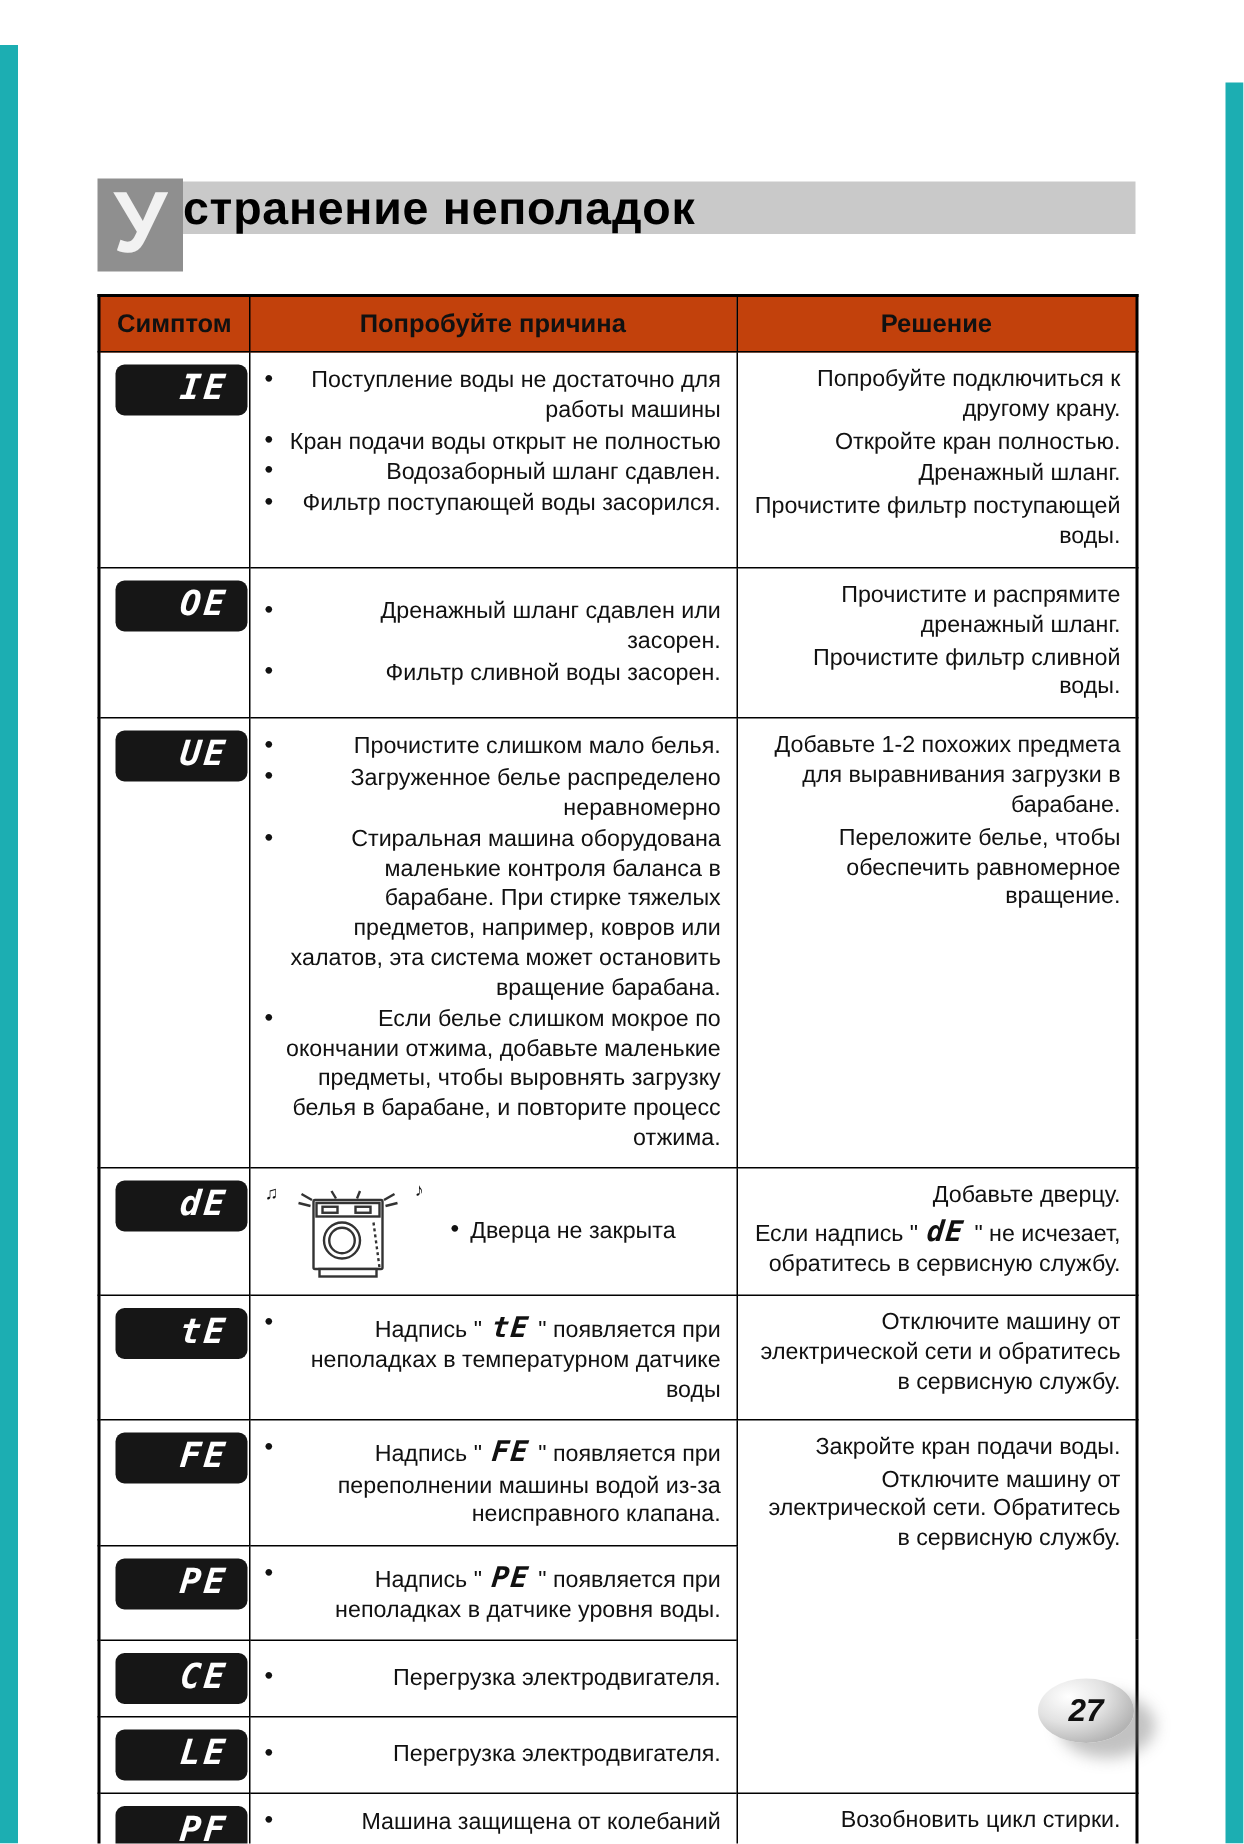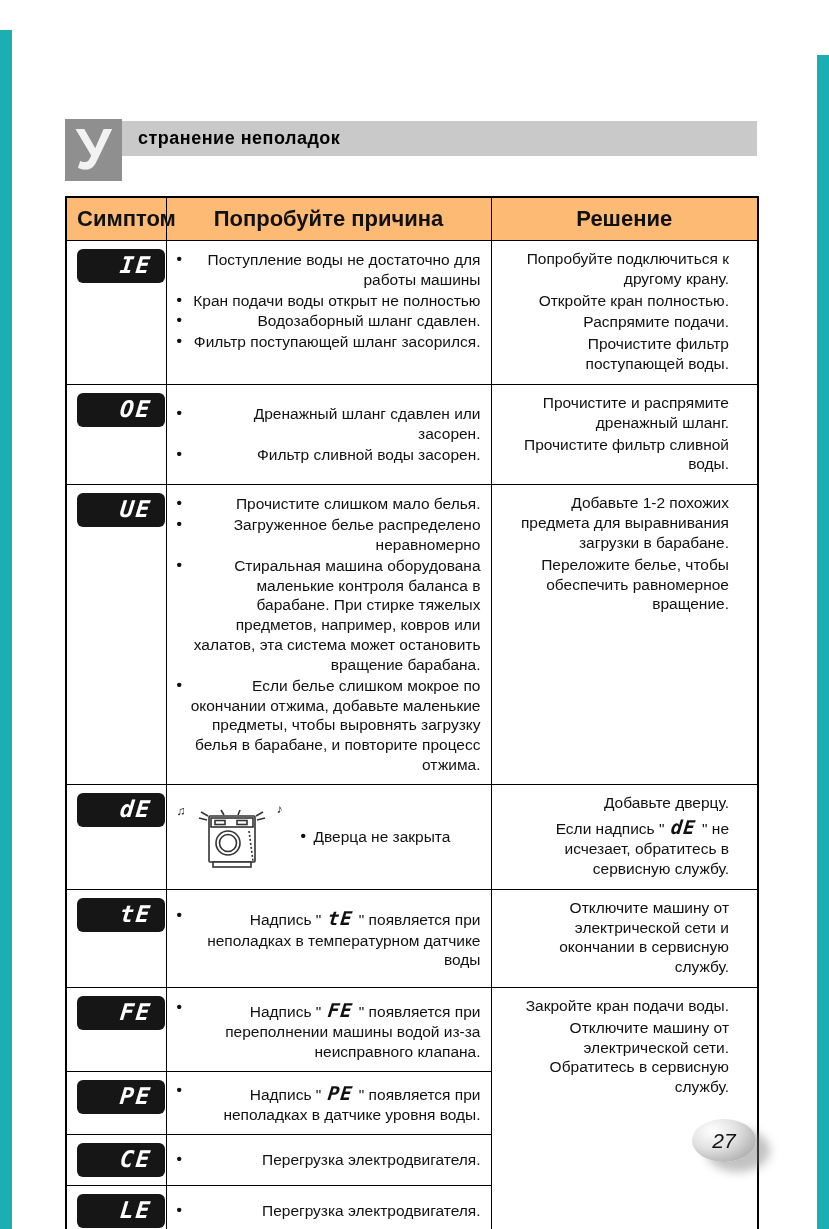--- a/index.html
+++ b/index.html
@@ -27,40 +27,40 @@
     text-align:center; line-height:60px;
     z-index:2;
   }
   .title-bar {
     position:absolute; left:122px; top:121px;
     width:635px; height:35px;
     background:#c9c9c9;
     display:flex; align-items:center;
   }
   .title-bar .title {
-    font-size:18px; font-weight:bold; color:#000;
-    padding-left:16px; letter-spacing:0.5px;
+    font-size:31px; font-weight:bold; color:#000;
+    padding-left:0; letter-spacing:0.5px;
   }
 
   
   table.trouble {
     position:absolute; left:65px; top:196px;
     width:692px;
     border-collapse:collapse;
     table-layout:fixed;
     border:2.5px solid #000;
   }
   table.trouble th, table.trouble td {
     border:1.5px solid #000;
     vertical-align:top;
     padding:8px 10px;
   }
   th.col-head {
-    background:#fdba74;
-    font-size:22px; font-weight:bold;
+    background:#c2410c;
+    font-size:17px; font-weight:bold;
     text-align:center; vertical-align:middle;
     height:34px; padding:4px;
   }
   td.symptom { vertical-align:middle; text-align:center; padding:4px; }
 
   .badge {
     display:inline-block;
     width:88px; height:34px;
     background:#161616;
     border-radius:6px;
@@ -85,38 +85,38 @@
     padding:0 2px;
   }
 
   td.cause, td.solution { font-size:15.5px; line-height:1.28;text-align:right; }
   td.cause { padding:9px 6px 9px 12px; }
   td.solution { padding:9px 8px 9px 10px; }
 
   .bullet { position:relative; padding-left:13px; margin:1px 0; }
   .bullet::before { content:"\2022"; position:absolute; left:0; top:-1px; font-weight:bold; }
 
-  .sol-line { margin:0 18px 2px 0; }
+  .sol-line { margin:0 0 2px 0; }
 
   .cause-flex { display:flex; align-items:center; gap:14px; }
   .machine-art { flex:0 0 auto; position:relative; width:110px; height:66px; }
   .machine-art .note { position:absolute; font-size:12px; }
   .machine-art .note-l { left:0; top:0; }
   .machine-art .note-r { right:4px; top:-2px; }
 
   
   .page-oval {
     position:absolute; left:692px; top:1119px;
     width:64px; height:43px;
     border-radius:50%;
     background:radial-gradient(ellipse at 32% 28%, #ffffff 0%, #e2e2e2 40%, #b5b5b5 75%, #a3a3a3 100%);
     box-shadow:14px 10px 10px rgba(120,120,120,0.45);
     display:flex; align-items:center; justify-content:center;
   }
-  .page-oval .num { font-size:21px; font-weight:normal; font-style:italic; color:#111; }
+  .page-oval .num { font-size:21px; font-weight:bold; font-style:italic; color:#111; }
 
   svg .ln { stroke:#333; stroke-width:1.6; fill:none; }
   svg .fw { fill:#fff; stroke:#333; stroke-width:1.6; }
 </style>
 </head>
 <body>
 
 <div class="bar-left"></div>
 <div class="bar-right"></div>
 
@@ -141,26 +141,26 @@
   </tr>
 
   <tr style="height:128px;">
     <td class="symptom">
       <span class="badge"><span class="seg">IE</span></span>
     </td>
     <td class="cause">
       <div class="bullet">Поступление воды не достаточно для работы машины</div>
       <div class="bullet">Кран подачи воды открыт не полностью</div>
       <div class="bullet">Водозаборный шланг сдавлен.</div>
-      <div class="bullet">Фильтр поступающей шланг засорился.</div>
+      <div class="bullet">Фильтр поступающей воды засорился.</div>
     </td>
     <td class="solution">
       <div class="sol-line">Попробуйте подключиться к другому крану.</div>
       <div class="sol-line">Откройте кран полностью.</div>
-      <div class="sol-line">Распрямите подачи.</div>
+      <div class="sol-line">Дренажный шланг.</div>
       <div class="sol-line">Прочистите фильтр поступающей воды.</div>
     </td>
   </tr>
 
   <tr style="height:72px;">
     <td class="symptom">
       <span class="badge"><span class="seg">OE</span></span>
     </td>
     <td class="cause" style="vertical-align:middle;">
       <div class="bullet">Дренажный шланг сдавлен или засорен.</div>
@@ -224,21 +224,21 @@
   </tr>
 
   <tr style="height:73px;">
     <td class="symptom">
       <span class="badge"><span class="seg">tE</span></span>
     </td>
     <td class="cause" style="vertical-align:middle;">
       <div class="bullet"><span>Надпись " </span><span class="seg-inline">tE</span><span> " появляется при неполадках в температурном датчике воды</span></div>
     </td>
     <td class="solution">
-      <div class="sol-line">Отключите машину от электрической сети и окончании в сервисную службу.</div>
+      <div class="sol-line">Отключите машину от электрической сети и обратитесь в сервисную службу.</div>
     </td>
   </tr>
 
   <tr style="height:84px;">
     <td class="symptom">
       <span class="badge"><span class="seg">FE</span></span>
     </td>
     <td class="cause" style="vertical-align:middle;">
       <div class="bullet"><span>Надпись " </span><span class="seg-inline">FE</span><span> " появляется при переполнении машины водой из-за неисправного клапана.</span></div>
     </td>

